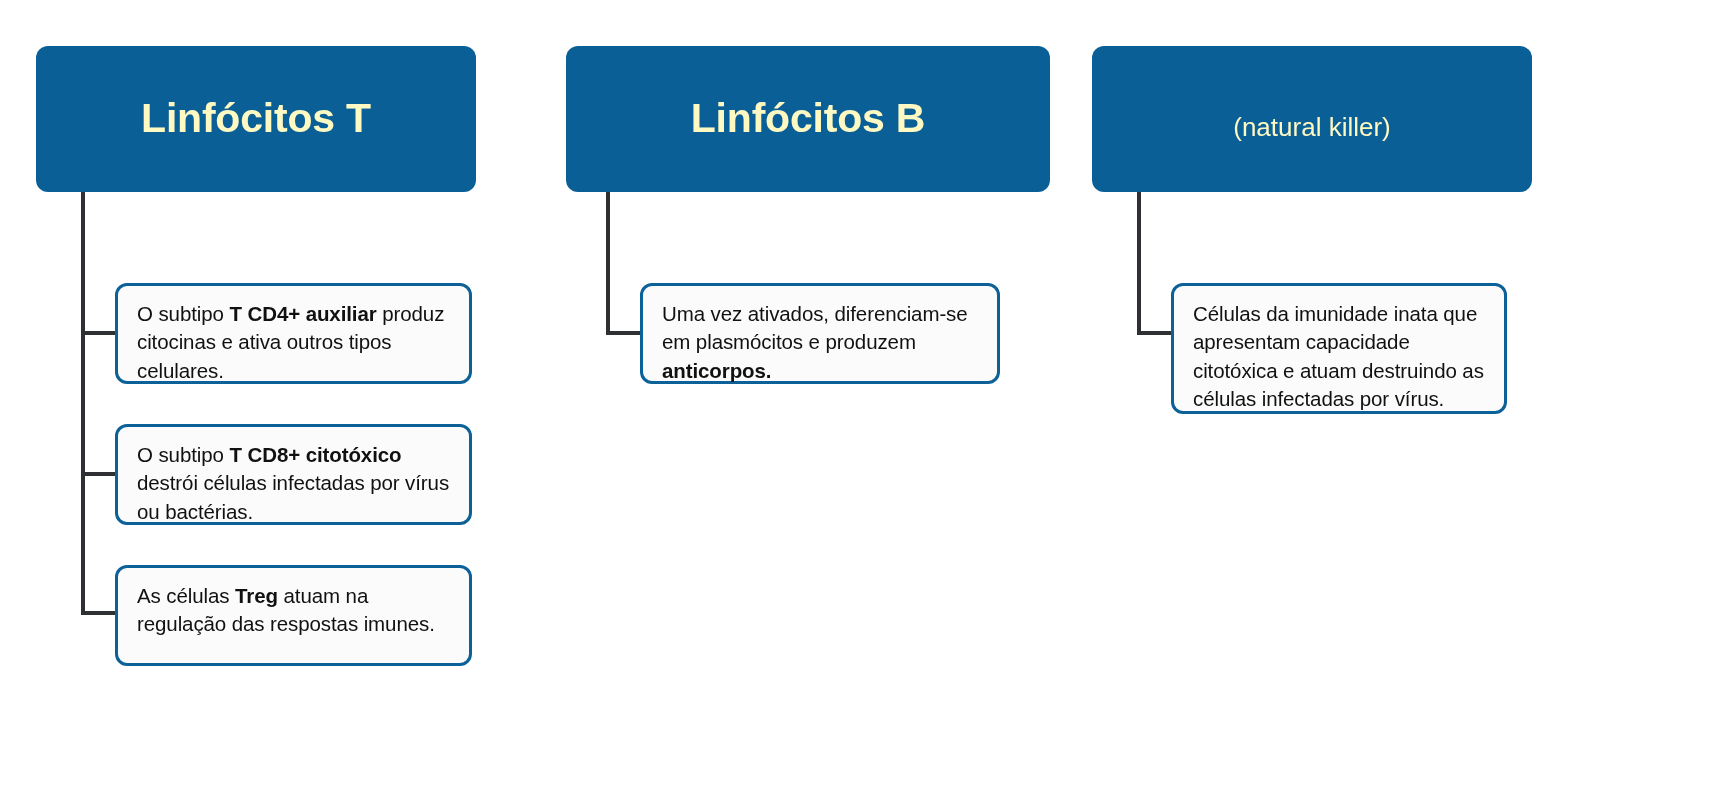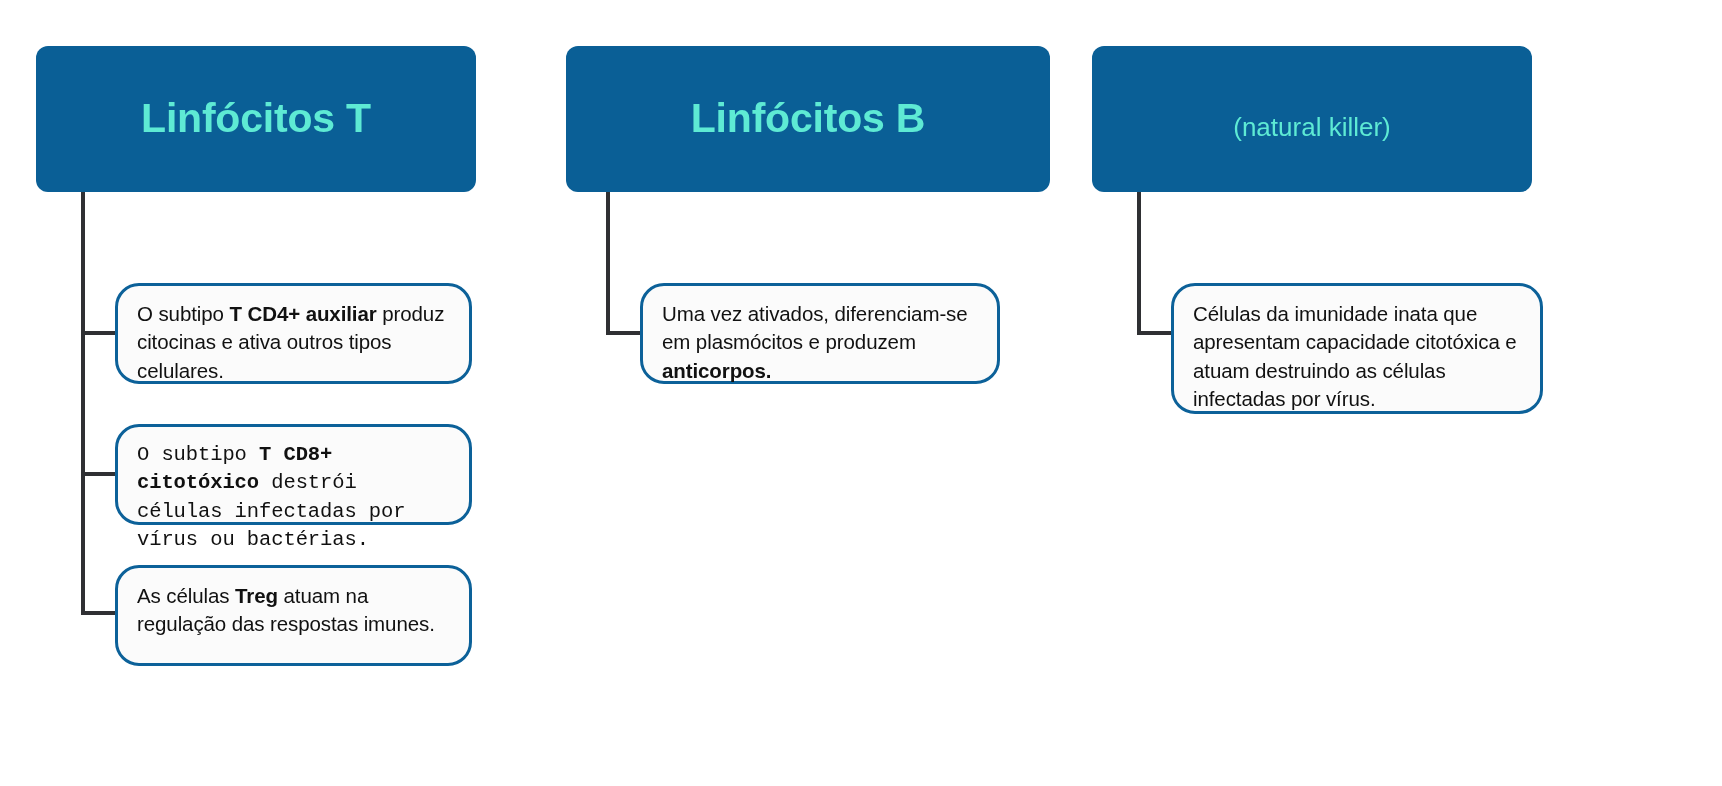--- a/index.html
+++ b/index.html
@@ -32,21 +32,21 @@
   .col-3 { left: 1092px; width: 470px; }
 
   
   .header-card {
     position: absolute;
     top: 46px;
     left: 0;
     height: 146px;
     border-radius: 12px;
     background: #0a5f96;
-    color: #5eead4;
+    color: #fef9c3;
     display: flex;
     flex-direction: column;
     align-items: center;
     justify-content: center;
     box-sizing: border-box;
     padding: 0 14px;
   }
   .col-1 .header-card { width: 440px; }
   .col-2 .header-card { width: 484px; }
   .col-3 .header-card { width: 440px; }
@@ -75,43 +75,43 @@
     position: absolute;
     background: #2f3033;
   }
   .conn-v { width: 4px; }
   .conn-h { height: 4px; }
 
   
   .info-box {
     position: absolute;
     border: 3px solid #0c6199;
-    border-radius: 24px;
+    border-radius: 12px;
     background: #fbfbfb;
     box-sizing: border-box;
     padding: 14px 16px 14px 19px;
     color: #111111;
     font-size: 20.5px;
     line-height: 1.38;
     letter-spacing: -0.1px;
   }
   .info-box b { font-weight: bold; }
 
   
   .col-1 .info-box { left: 79px; width: 357px; }
   .c1-b1 { top: 283px; height: 101px; }
-  .c1-b2 { top: 424px; height: 101px; font-family: Liberation Mono, monospace; }
+  .c1-b2 { top: 424px; height: 101px; }
   .c1-b3 { top: 565px; height: 101px; }
 
   
   .col-2 .info-box { left: 74px; width: 360px; }
   .c2-b1 { top: 283px; height: 101px; }
 
   
-  .col-3 .info-box { left: 79px; width: 372px; }
+  .col-3 .info-box { left: 79px; width: 336px; }
   .c3-b1 { top: 283px; height: 131px; }
 </style>
 </head>
 <body>
 
 <div class="diagram">
 
   <div class="column col-1">
 
     <div class="header-card">

